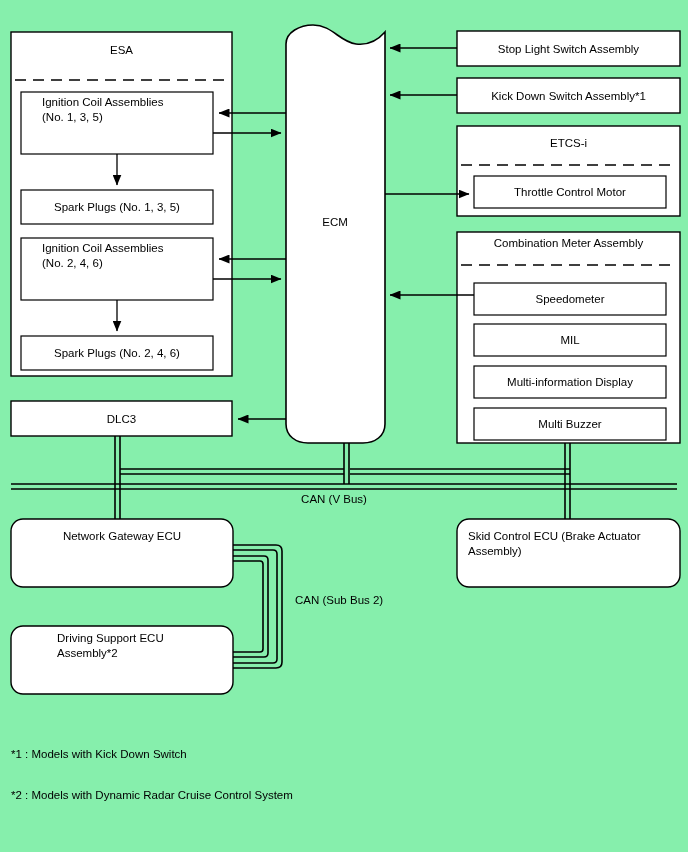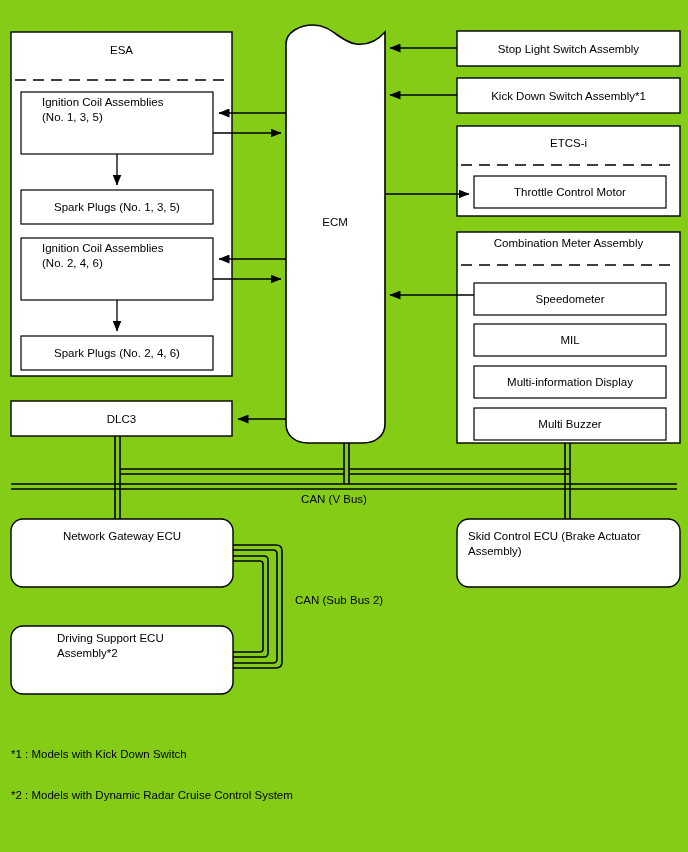--- a/index.html
+++ b/index.html
@@ -10,21 +10,21 @@
   }
   body {
     font-family: "Liberation Sans", sans-serif;
     color: #000000;
   }
   #diagram-root {
     position: relative;
     width: 688px;
     height: 852px;
     overflow: hidden;
-    background: #84cc16;
+    background: #86efac;
   }
   svg#diagram {
     display: block;
     width: 688px;
     height: 852px;
   }
   .box-fill {
     fill: #ffffff;
     stroke: #000000;
     stroke-width: 1.4;

